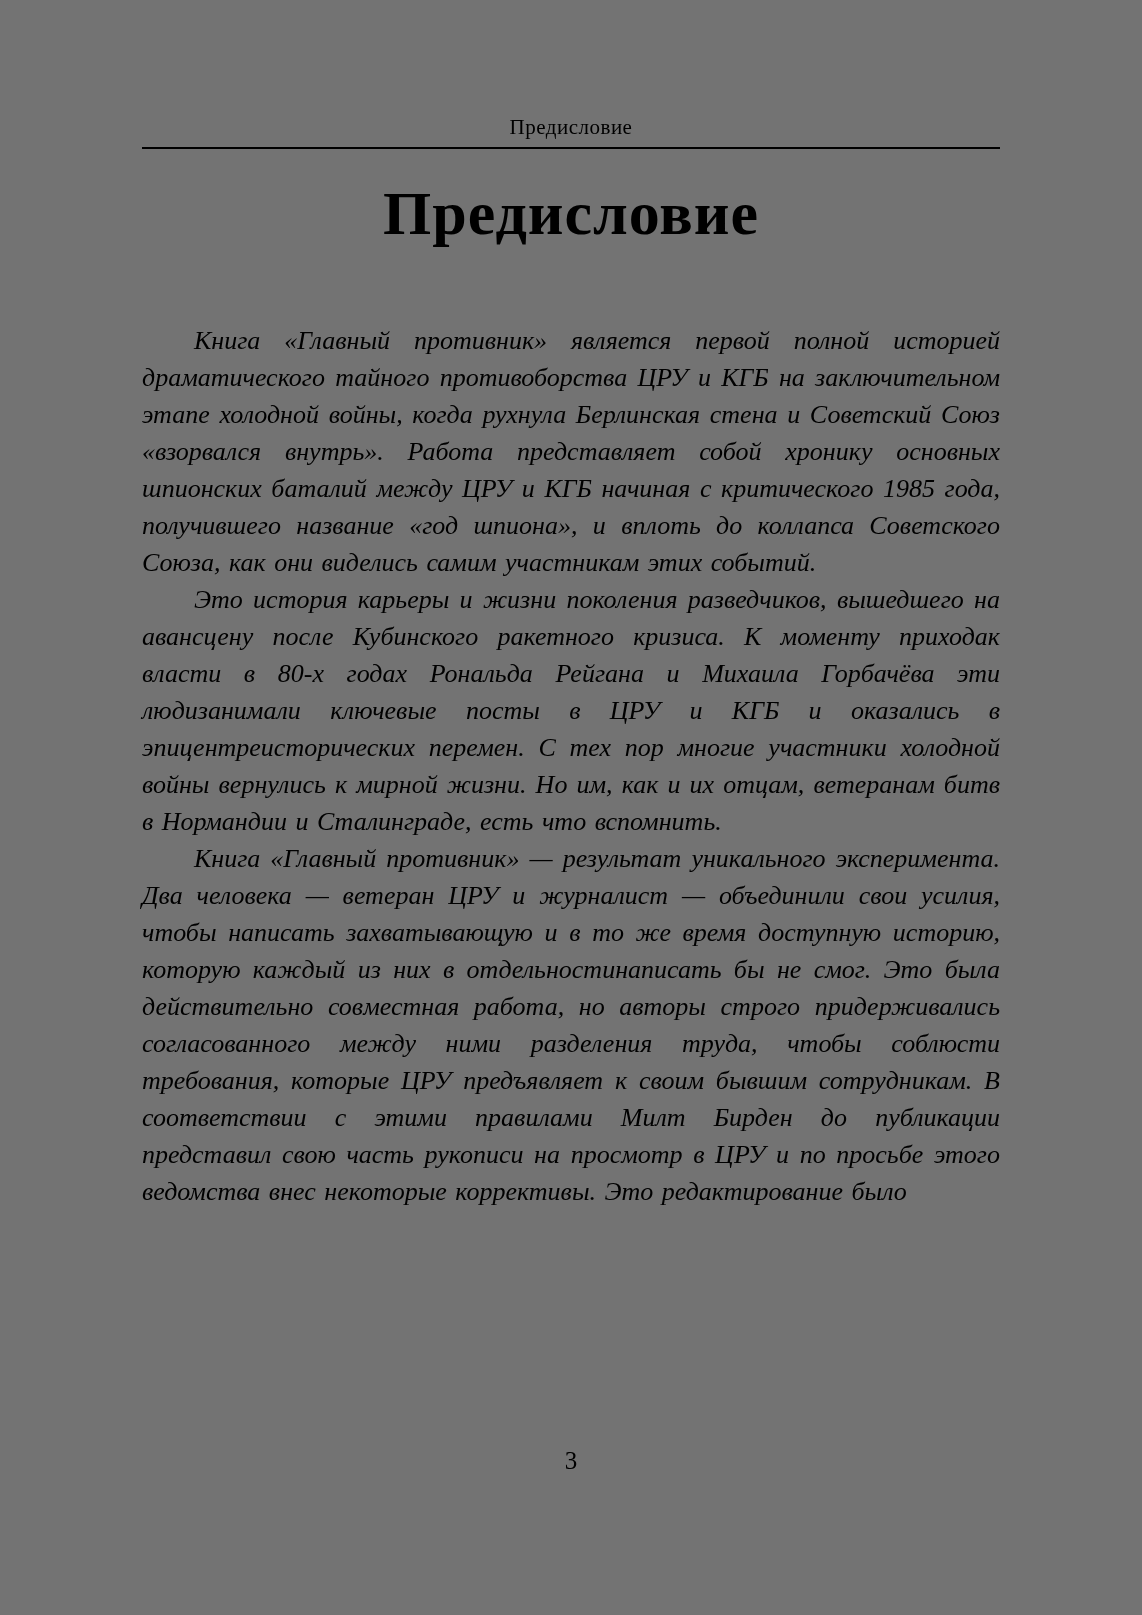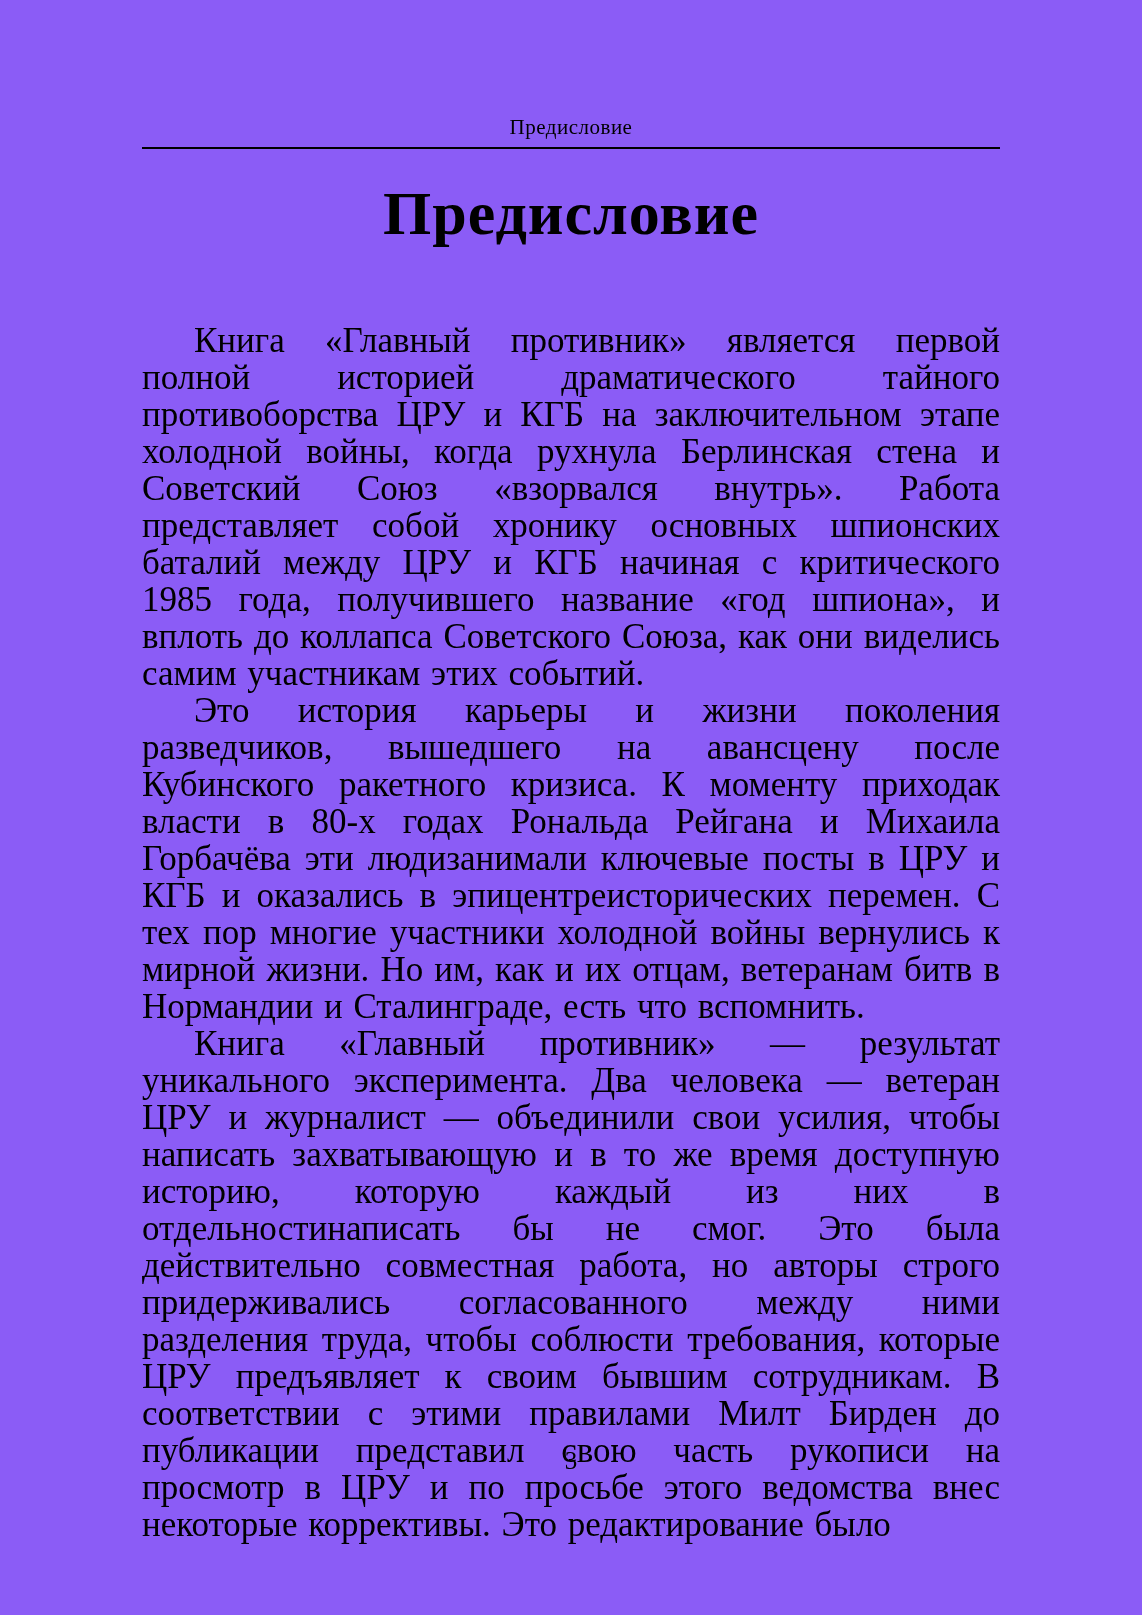--- a/index.html
+++ b/index.html
@@ -5,21 +5,21 @@
   html, body {
     margin: 0;
     padding: 0;
     background: #ffffff;
   }
   .page {
     position: relative;
     width: 1142px;
     height: 1615px;
     margin: 0 auto;
-    background: #8b5cf6;
+    background: #737373;
     color: #000000;
     font-family: "Liberation Serif", serif;
     overflow: hidden;
   }
   .content {
     width: 858px;
     margin: 0 auto;
   }
   .running-header {
     padding-top: 115px;
@@ -36,26 +36,27 @@
   .doc-title {
     margin: 32px 0 76px 0;
     text-align: center;
     font-size: 62px;
     line-height: 1.05;
     font-weight: bold;
     letter-spacing: 1px;
   }
   .body-text p {
     margin: 0;
-    font-size: 35px;
+    font-size: 26px;
     line-height: 37px;
     text-align: justify;
     text-align-last: left;
     text-indent: 52px;
     word-spacing: 2px;
+    font-style: italic;
   }
   .page-number {
     position: absolute;
     left: 0;
     right: 0;
     bottom: 140px;
     text-align: center;
     font-size: 25px;
   }
 </style>

